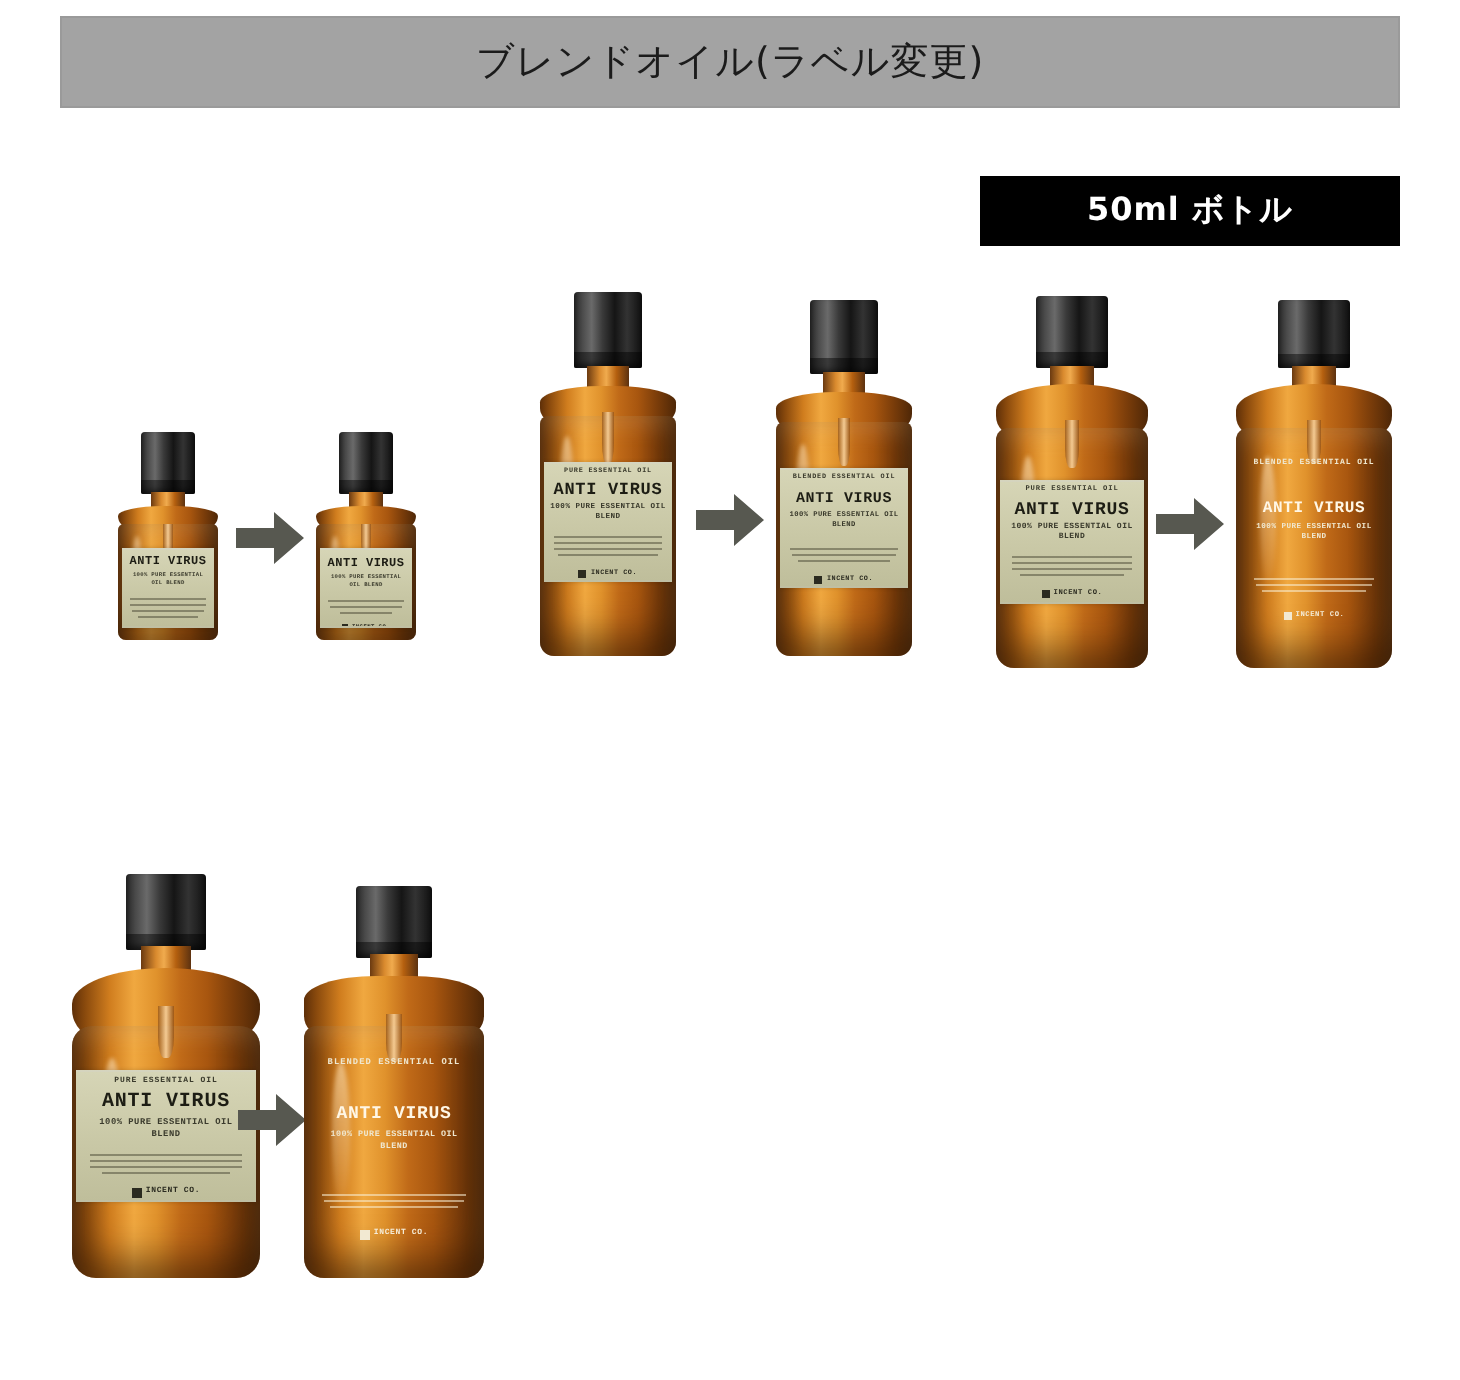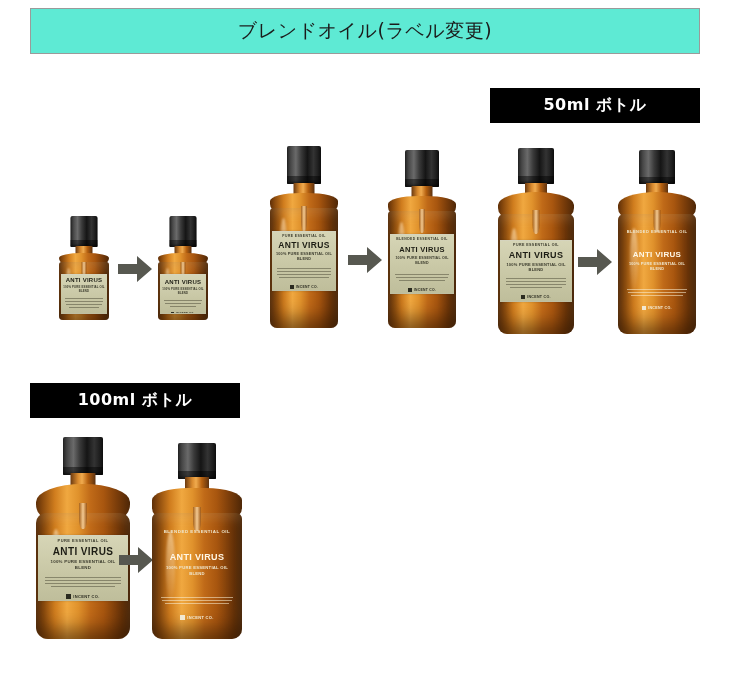--- a/index.html
+++ b/index.html
@@ -7,21 +7,21 @@
     width:730px;height:690px;
     background:#ffffff;
     font-family:"Liberation Sans","DejaVu Sans",sans-serif;
     position:relative;overflow:hidden;
   }
   .page{position:relative;width:730px;height:690px;}
 
   
   .header-box{
     position:absolute;left:30px;top:8px;width:668px;height:44px;
-    border:1px solid #9a9a9a;background:#5eead4;
+    border:1px solid #9a9a9a;background:#a3a3a3;
     display:flex;align-items:center;justify-content:center;
   }
   .header-title{
     font-size:19px;color:#1b1b1b;letter-spacing:.5px;
     font-family:"DejaVu Sans","Liberation Sans",sans-serif;
   }
 
   
   .sec-bar{
     position:absolute;height:35px;background:#000;
@@ -31,21 +31,21 @@
     color:#fff;font-size:16px;font-weight:bold;letter-spacing:.5px;
     font-family:"DejaVu Sans","Liberation Sans",sans-serif;
   }
 
   
   .arrow{position:absolute;}
   .arrow svg{display:block;}
 
   
   .bottle{position:absolute;}
-  .btl-wrap{position:relative;width:100%;height:100%;}
+  .btl-wrap{position:relative;width:100%;height:100%;font-family:Liberation Mono, monospace;}
 
   .cap{
     position:absolute;left:50%;transform:translateX(-50%);
     background:linear-gradient(90deg,#ララ 0%,#000 0%);
     background:linear-gradient(90deg,#2a2a2a 0%,#4a4a4a 12%,#6a6a6a 26%,#3a3a3a 42%,#151515 60%,#333 78%,#111 100%);
     border-radius:2px 2px 1px 1px;
     box-shadow:inset 0 -2px 3px rgba(0,0,0,.55);
   }
   .cap:after{
     content:"";position:absolute;left:0;right:0;bottom:0;height:22%;
@@ -126,23 +126,20 @@
 
 <div class="page">
 
   <div class="header-box">
     <div class="header-title">ブレンドオイル(ラベル変更)</div>
   </div>
 
   <div class="sec-bar" style="left:490px;top:88px;width:210px;">
     <span>50ml ボトル</span>
   </div>
-  <div class="sec-bar" style="left:30px;top:383px;width:210px;">
-    <span>100ml ボトル</span>
-  </div>
 
   <div class="bottle" style="left:59px;top:216px;width:50px;height:104px;">
     <div class="btl-wrap">
       <div class="cap" style="top:0;width:27px;height:31px;"></div>
       <div class="neck" style="top:30px;width:17px;height:8px;"></div>
       <div class="shoulder" style="top:37px;height:11px;border-radius:45% 45% 6px 6px;"></div>
       <div class="body" style="top:46px;border-radius:3px 3px 4px 4px;"></div>
       <div class="dropper" style="top:46px;width:5px;height:17px;"></div>
       <div class="gloss" style="left:7px;top:52px;width:5px;height:36px;"></div>
 

